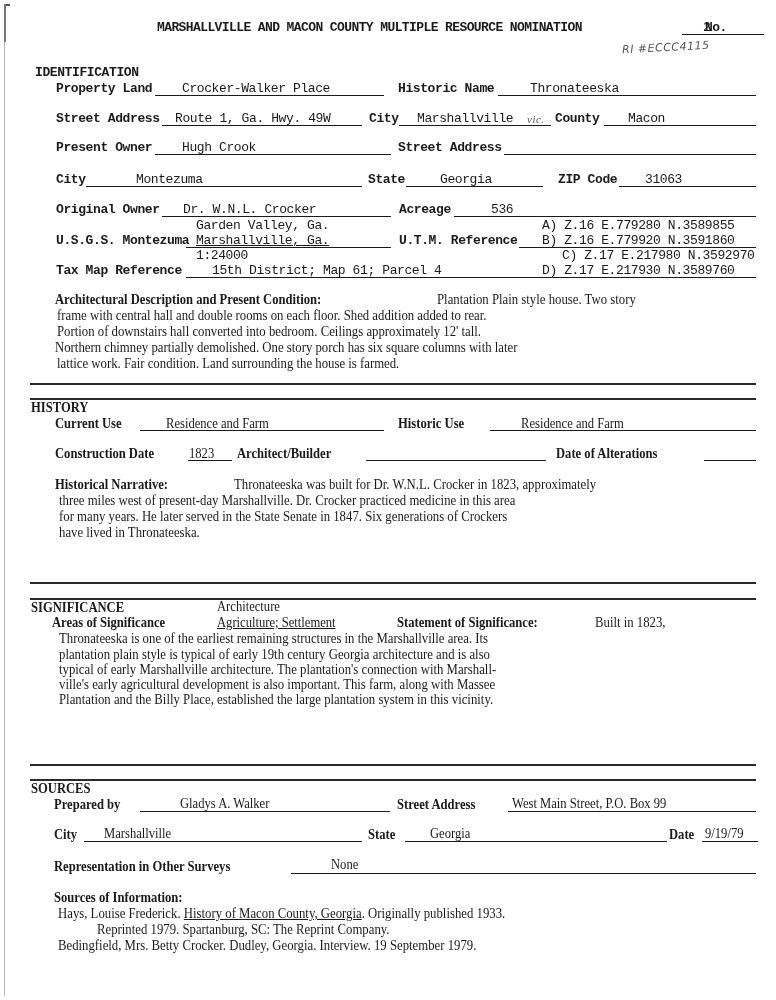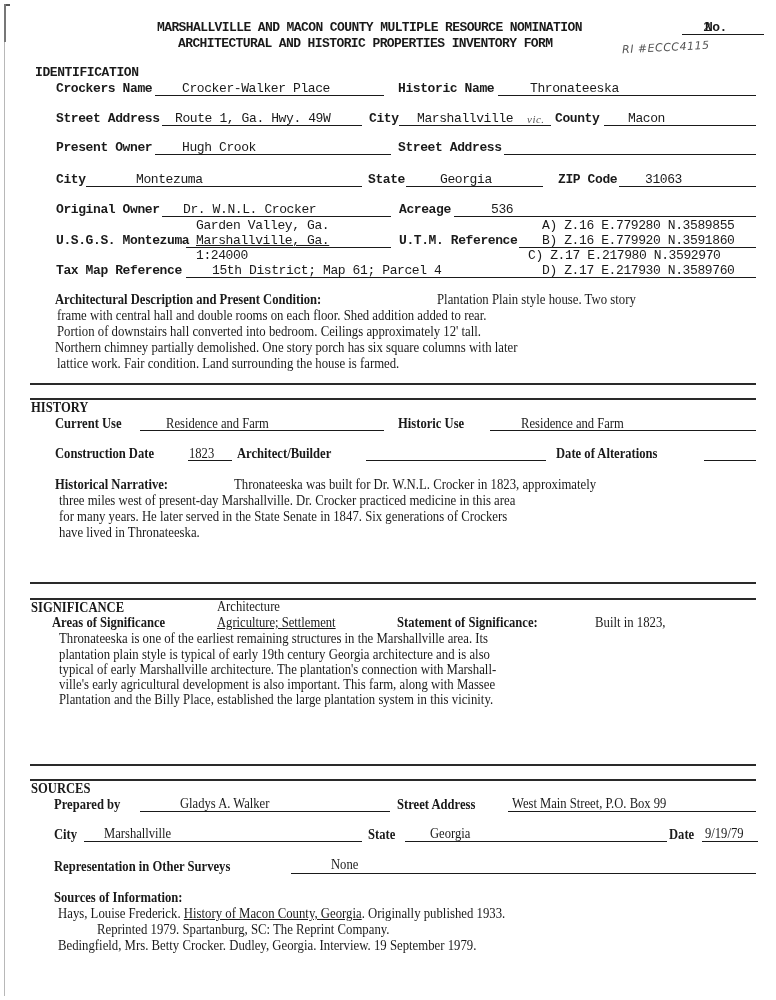--- a/index.html
+++ b/index.html
@@ -29,29 +29,28 @@
 </style>
 </head>
 <body>
 
 <div class="page">
   <div class="edge-left"></div>
   <div class="corner-mark"></div>
   <div class="corner-mark-v"></div>
 
   <div class="abs title" style="left:157px; top:20px;">MARSHALLVILLE AND MACON COUNTY MULTIPLE RESOURCE NOMINATION</div>
-  <div class="abs title" style="left:178px; top:36px;">ARCHITECTURAL AND HISTORIC PROPERTIES INVENTORY FORM</div>
   <div class="abs title" style="left:657px; top:20px;padding-left:48px;">No.</div>
   <div class="abs val" style="left:703px; top:20px;">2</div>
   <div class="uline" style="left:682px; top:34px; width:82px;"></div>
   <div class="abs handwritten" style="left:622px; top:41px; transform: rotate(-3deg);">RI #ECCC4115</div>
 
   <div class="abs lbl" style="left:35px; top:65px;">IDENTIFICATION</div>
 
-  <div class="abs lbl" style="left:56px; top:81px;">Crockers Name</div>
+  <div class="abs lbl" style="left:56px; top:81px;">Property Land</div>
   <div class="uline" style="left:155px; top:95px; width:229px;"></div>
   <div class="abs val" style="left:182px; top:81px;">Crocker-Walker Place</div>
   <div class="abs lbl" style="left:398px; top:81px;">Historic Name</div>
   <div class="uline" style="left:498px; top:95px; width:258px;"></div>
   <div class="abs val" style="left:530px; top:81px;">Thronateeska</div>
 
   <div class="abs lbl" style="left:56px; top:111px;">Street Address</div>
   <div class="uline" style="left:162px; top:125px; width:200px;"></div>
   <div class="abs val" style="left:175px; top:111px;">Route 1, Ga. Hwy. 49W</div>
   <div class="abs lbl" style="left:369px; top:111px;">City</div>
@@ -89,21 +88,21 @@
   <div class="abs val" style="left:196px; top:218px;">Garden Valley, Ga.</div>
   <div class="abs lbl" style="left:56px; top:233px;">U.S.G.S. Montezuma</div>
   <div class="uline" style="left:186px; top:247px; width:205px;"></div>
   <div class="abs val underlined-text" style="left:196px; top:233px;">Marshallville, Ga.</div>
   <div class="abs val" style="left:196px; top:248px;">1:24000</div>
 
   <div class="abs lbl" style="left:399px; top:233px;">U.T.M. Reference</div>
   <div class="abs val" style="left:542px; top:218px;">A) Z.16 E.779280 N.3589855</div>
   <div class="abs val" style="left:542px; top:233px;">B) Z.16 E.779920 N.3591860</div>
   <div class="uline" style="left:519px; top:247px; width:237px;"></div>
-  <div class="abs val" style="left:528px; top:248px;">C) Z.17 E.217980 N.3592970</div>
+  <div class="abs val" style="left:562px; top:248px;">C) Z.17 E.217980 N.3592970</div>
   <div class="abs val" style="left:542px; top:263px;">D) Z.17 E.217930 N.3589760</div>
   <div class="uline" style="left:380px; top:277px; width:376px;"></div>
 
   <div class="abs lbl" style="left:56px; top:263px;">Tax Map Reference</div>
   <div class="uline" style="left:186px; top:277px; width:200px;"></div>
   <div class="abs val" style="left:212px; top:263px;">15th District; Map 61; Parcel 4</div>
 
   <div class="abs lblc" style="left:55px; top:292px;">Architectural Description and Present Condition:</div>
   <div class="abs parac" style="left:437px; top:292px;">Plantation Plain style house.  Two story</div>
   <div class="abs parac" style="left:57px; top:308px;">frame with central hall and double rooms on each floor.  Shed addition added to rear.</div>

